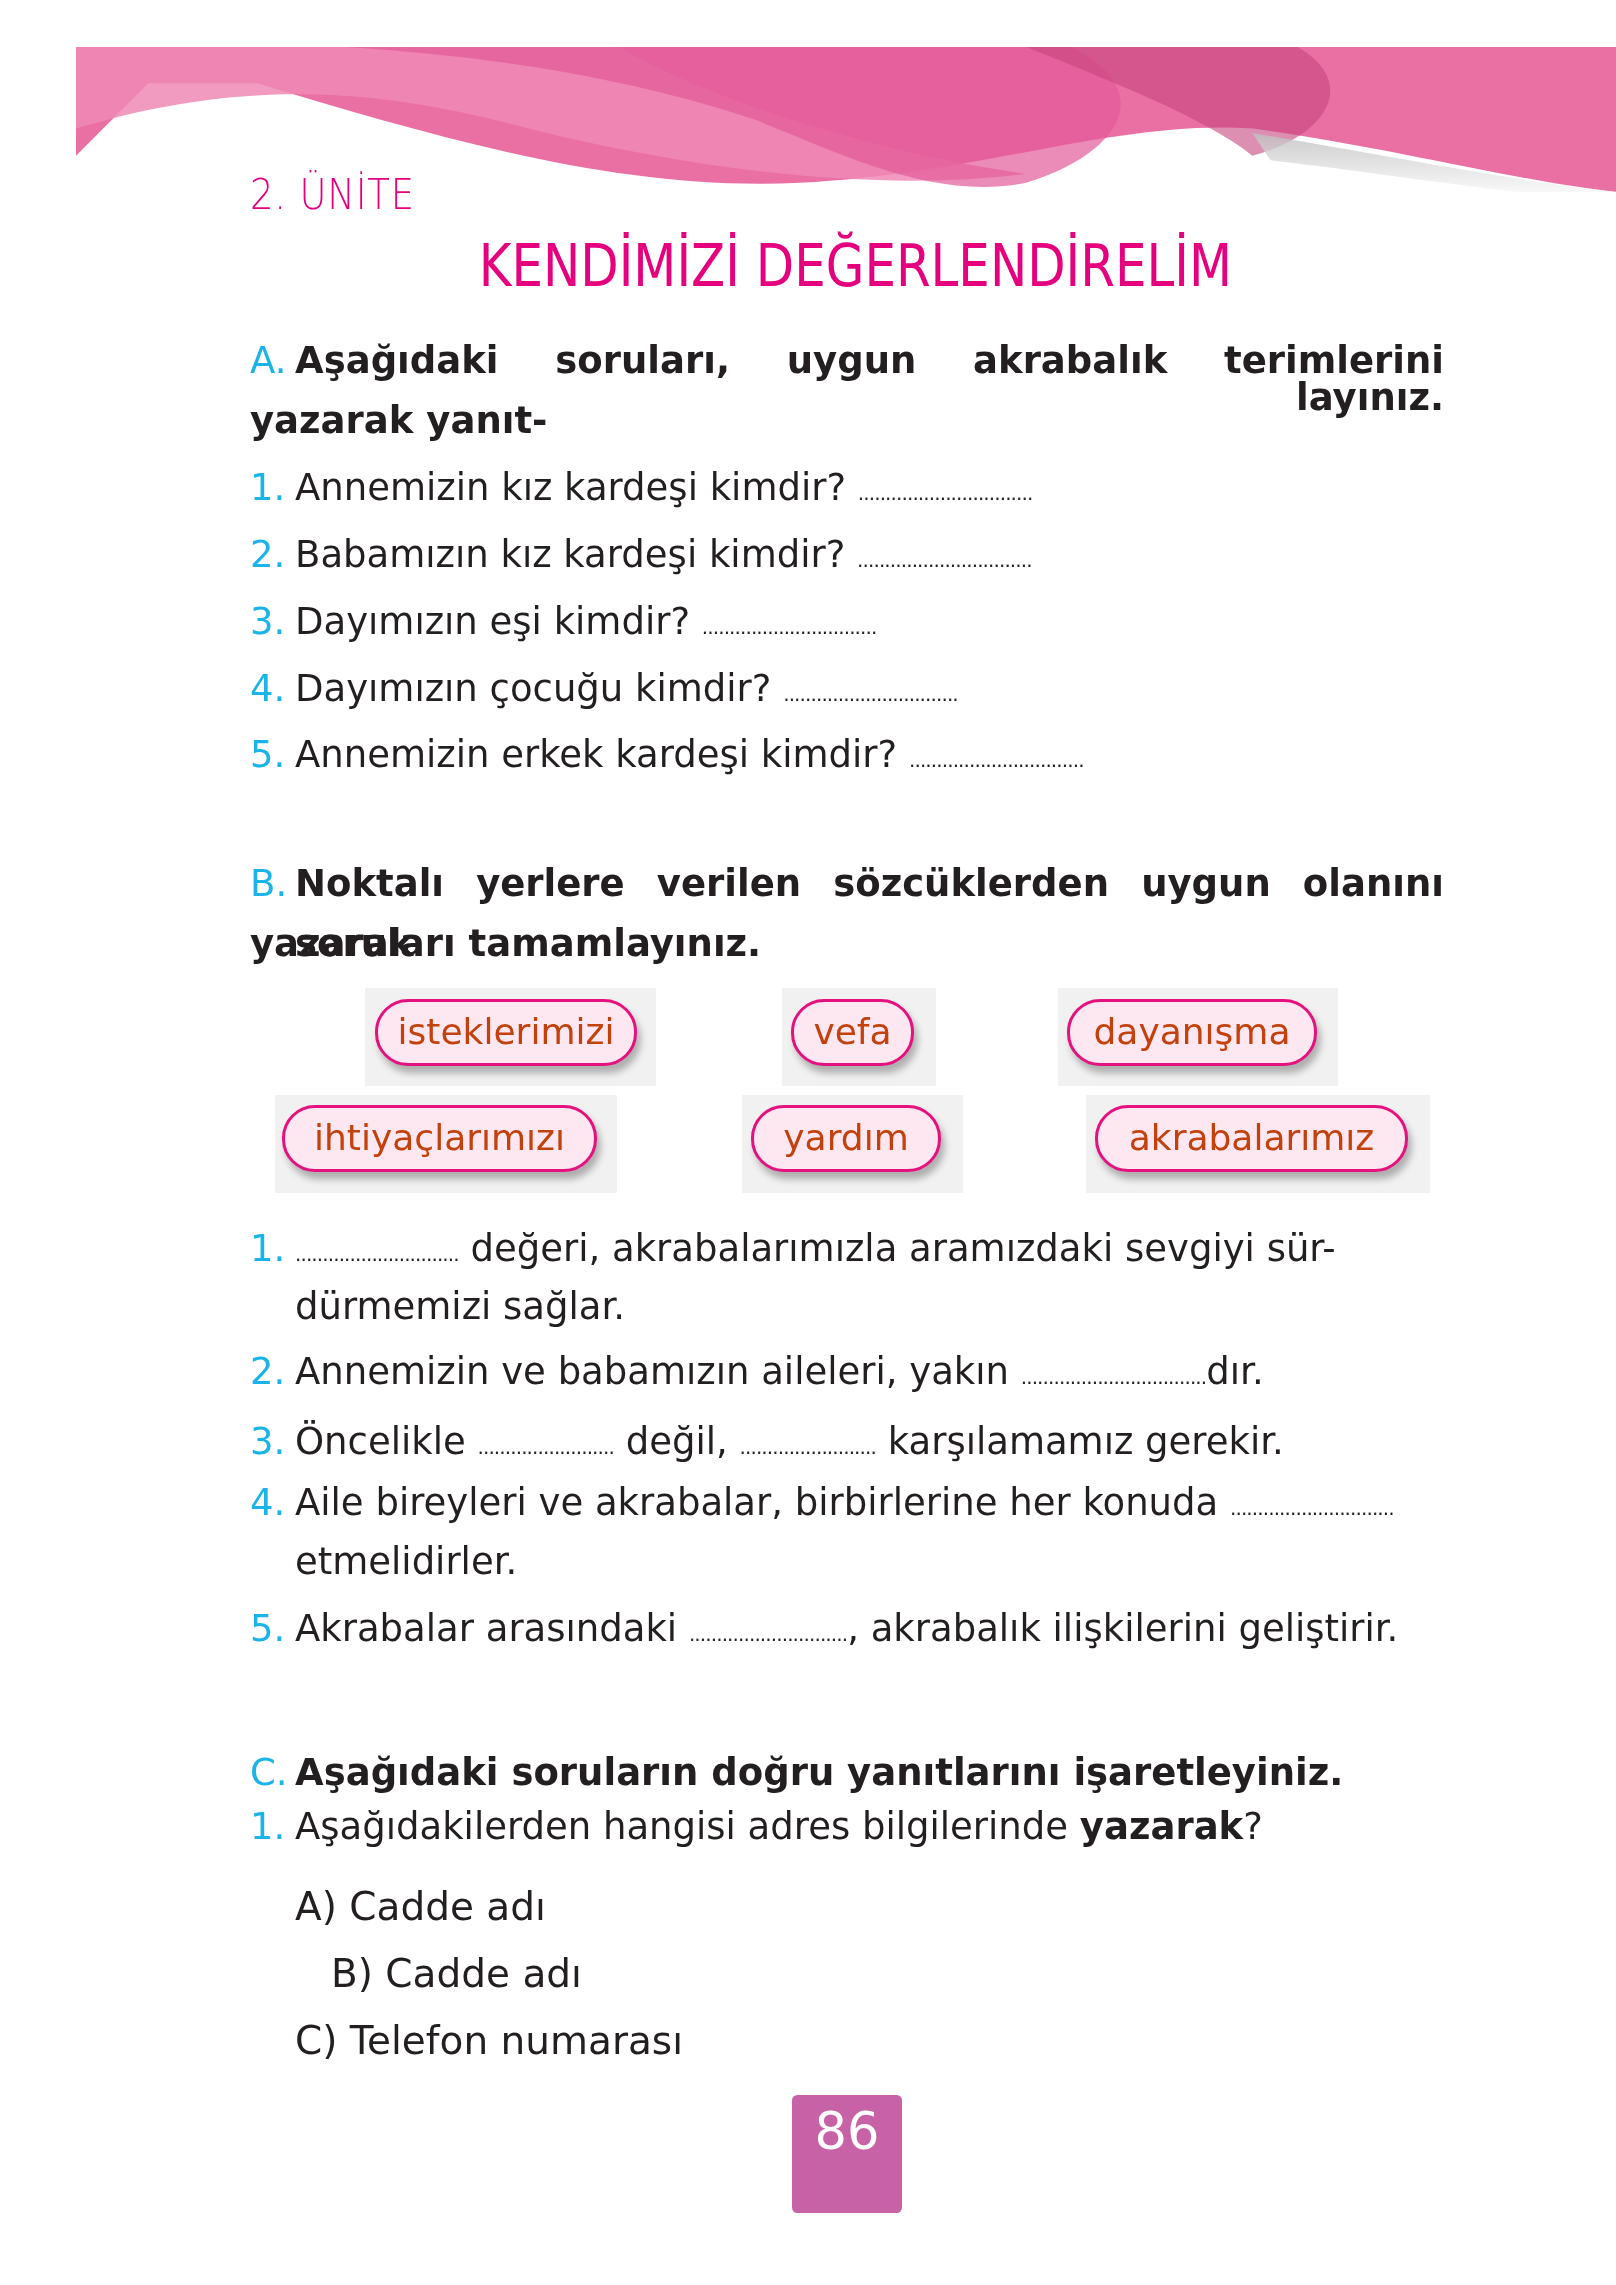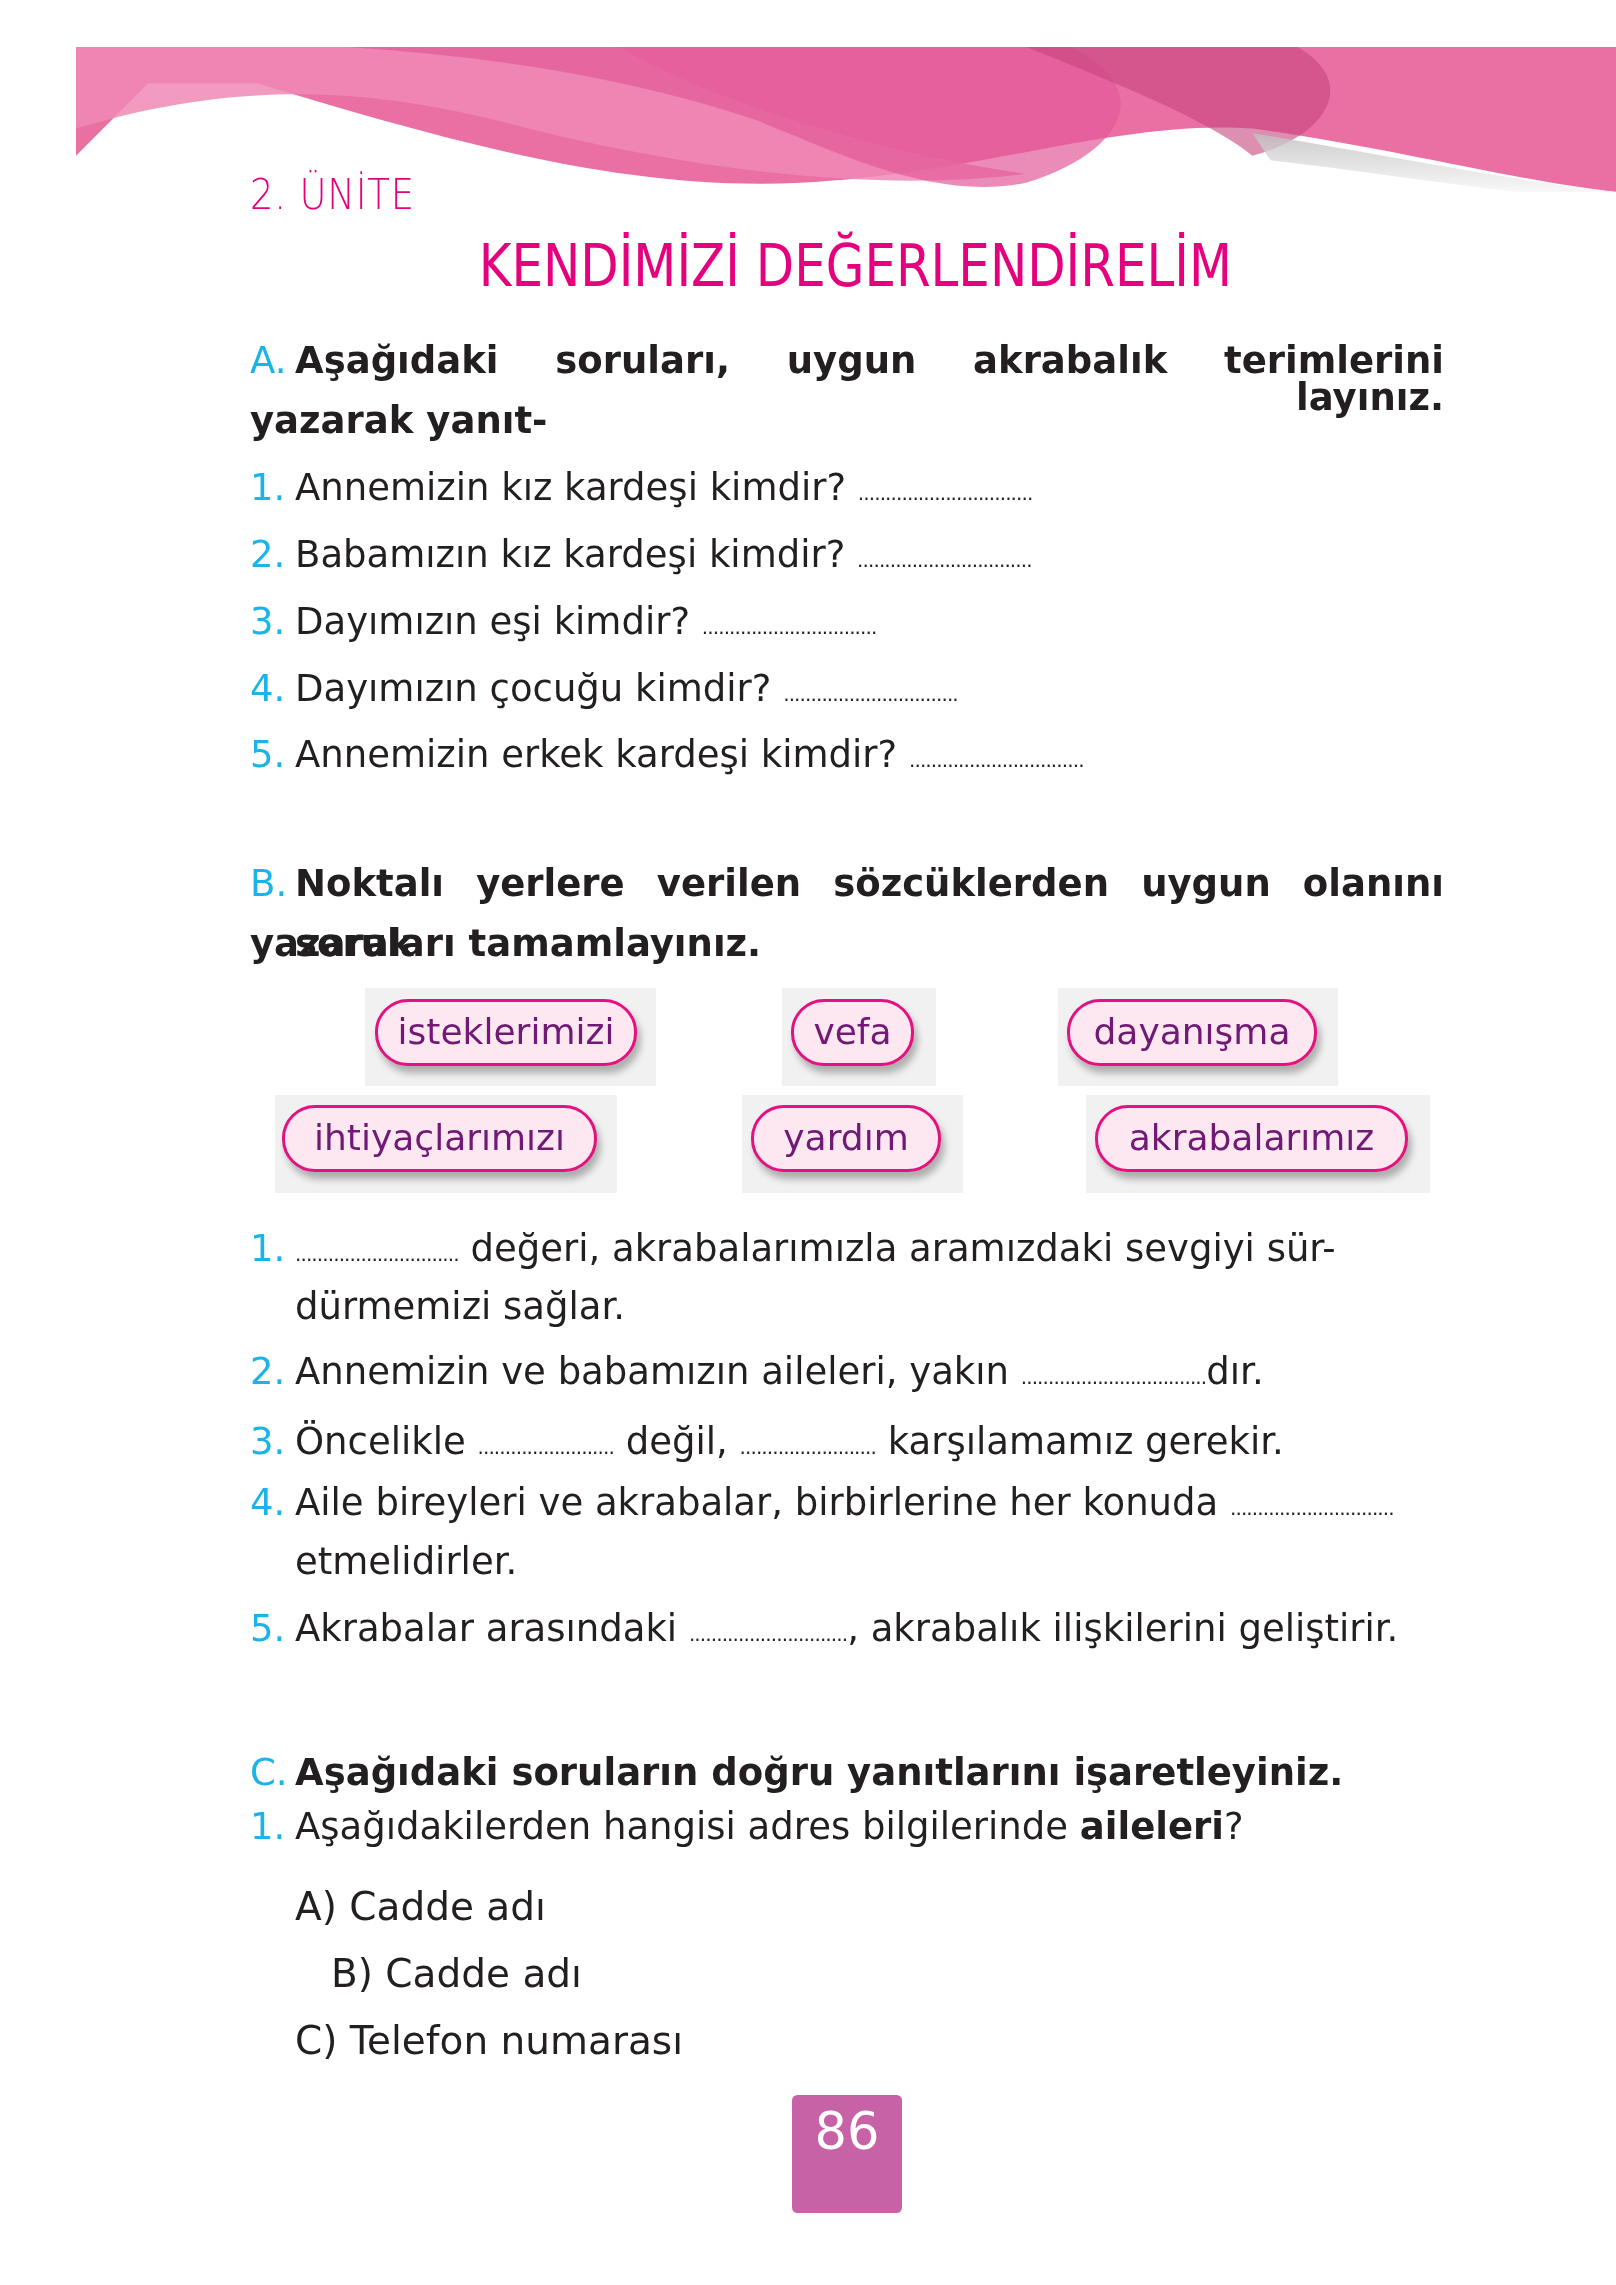--- a/index.html
+++ b/index.html
@@ -16,21 +16,21 @@
   .section-head, .q-line { position: absolute; left: 250px; width: 1194px; font-size: 37px; line-height: 60px; }
   .section-head { font-weight: bold; }
   .marker { color: #1ab4e8; font-weight: normal; display: inline-block; width: 45px; }
   .justify { text-align: justify; text-align-last: left; }
   .dots { letter-spacing: -0.9px; color: #231f20; font-size: 20px; vertical-align: baseline; }
   .bold { font-weight: bold; }
 
   
   .chip-bg { position: absolute; background: #f1f1f1; }
   .chip { position: absolute; height: 67px; border: 3.6px solid #e5117e; border-radius: 33px; background: #fde8f2;
-          box-shadow: 3.6px 7.2px 7.2px rgba(0,0,0,0.28); font-size: 36px; line-height: 60px; text-align: center; color: #701a75; }
+          box-shadow: 3.6px 7.2px 7.2px rgba(0,0,0,0.28); font-size: 36px; line-height: 60px; text-align: center; color: #c2410c; }
 
   .option { position: absolute; left: 295px; font-size: 39px; line-height: 58px; }
 
   .page-number { position: absolute; left: 792px; top: 2095px; width: 110px; height: 118px; background: #c862a6; border-radius: 5.4px;
                  color: #ffffff; font-size: 51px; text-align: center; padding-top: 7.2px; }
 </style>
 </head>
 <body>
 
 <div class="ribbon">
@@ -131,21 +131,21 @@
   <span class="marker">5.</span><span>Akrabalar arasındaki</span>
   <span class="dots">.............................</span><span>, akrabalık ilişkilerini geliştirir.</span>
 </div>
 
 <div class="section-head" style="top:1717px;margin-top:26px;">
   <span class="marker">C.</span><span>Aşağıdaki soruların doğru yanıtlarını işaretleyiniz.</span>
 </div>
 
 <div class="q-line" style="top:1797px;">
   <span class="marker">1.</span><span>Aşağıdakilerden hangisi adres bilgilerinde</span>
-  <span class="bold">aileleri</span><span>?</span>
+  <span class="bold">yazarak</span><span>?</span>
 </div>
 
 <div class="option" style="top:1878px;">A) Cadde adı</div>
 <div class="option" style="top:1945px;margin-left:36px;">B) Cadde adı</div>
 <div class="option" style="top:2012px;">C) Telefon numarası</div>
 
 <div class="page-number">86</div>
 
 
 </body></html>

